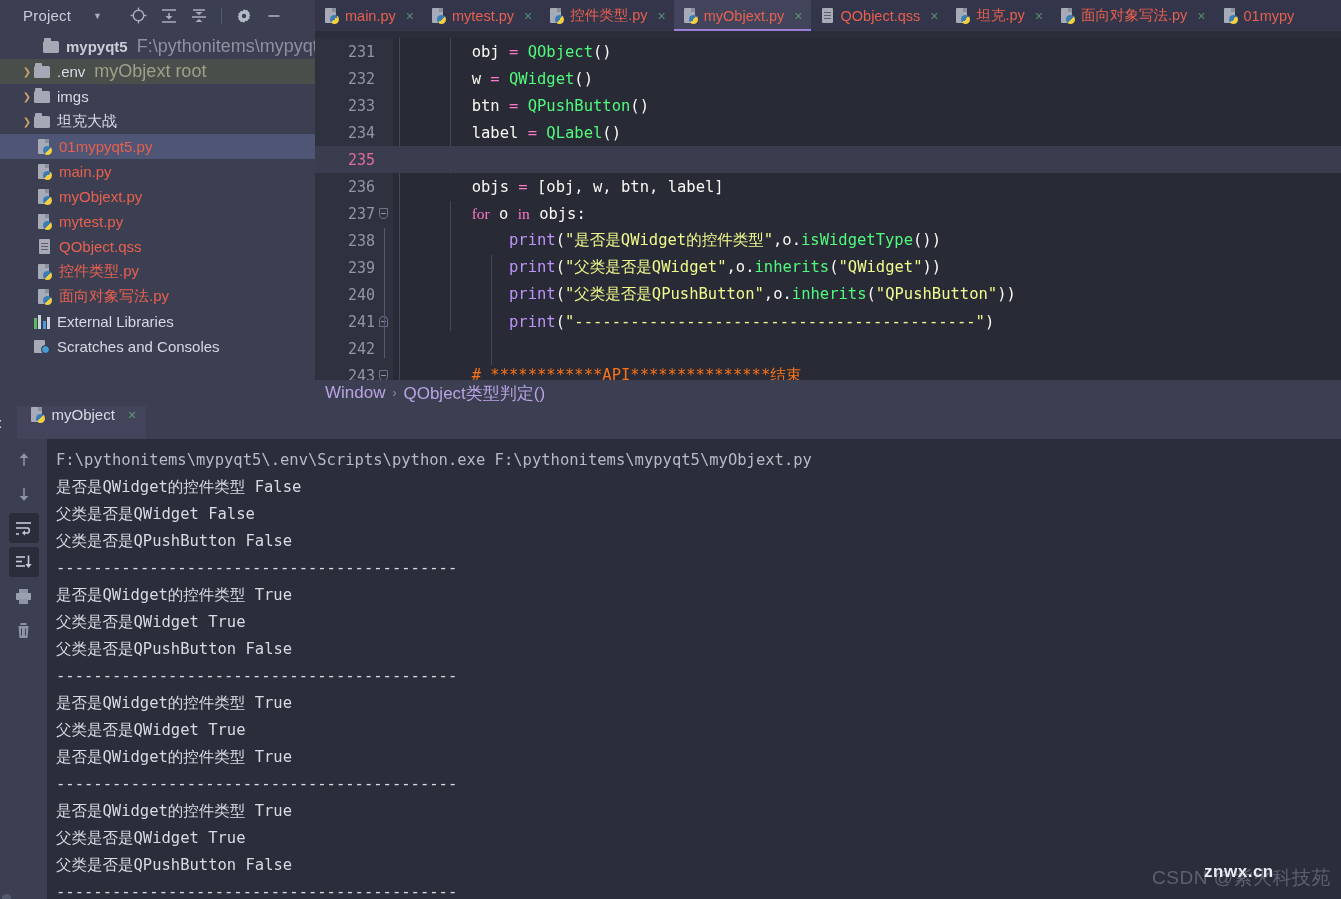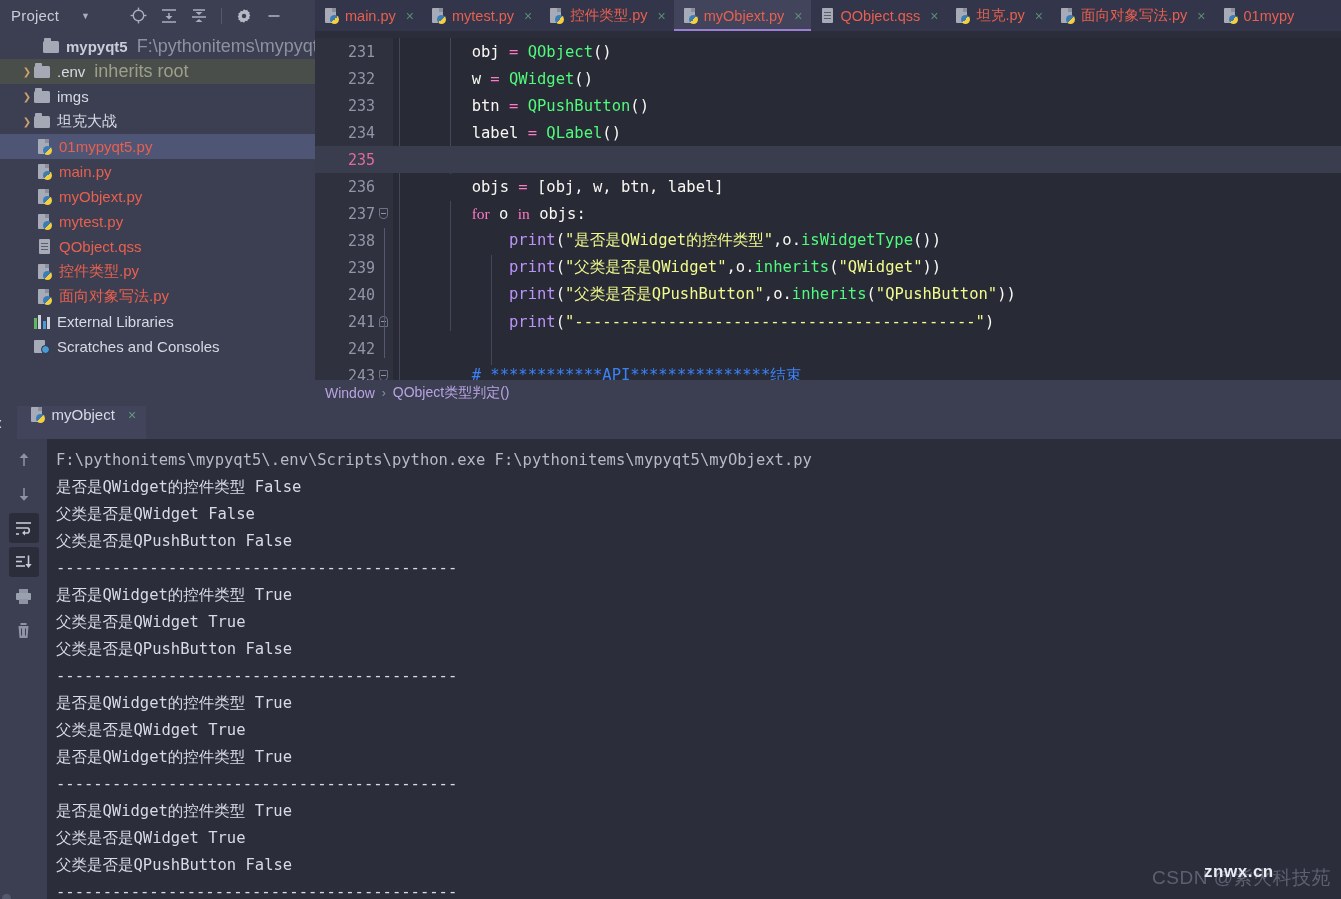--- a/index.html
+++ b/index.html
@@ -7,21 +7,21 @@
     width: 1341px; height: 899px;
     background: #2b2d3a;
     font-family: "Liberation Sans", sans-serif;
     overflow: hidden;
   }
   #root { position: relative; width: 1341px; height: 899px; background: #2b2d3a; }
 
   
   .topbar { position: absolute; left:0; top:0; width:1341px; height:31px; background:#3c3f51; display:flex; }
   .proj-tool { width:315px; height:31px; display:flex; align-items:center; background:#3c3f51; position:relative; }
-  .proj-label { color:#c8ccd8; font-size:15px; margin-left:11px; letter-spacing:.2px; }
+  .proj-label { color:#c8ccd8; font-size:15px; margin-left:23px; letter-spacing:.2px; }
   .proj-caret { margin-left:22px; color:#a9aebd; font-size:9px; }
   .tool-icons { position:absolute; left:130px; top:0; height:31px; display:flex; align-items:center; gap:14px; }
   .tool-icons svg { display:block; }
   .vsep { width:1px; height:16px; background:#55596e; }
 
   .tabstrip { flex:1; height:31px; display:flex; align-items:stretch; background:#33354a; overflow:hidden; }
   .tab { display:flex; align-items:center; padding:0 8px 0 10px; gap:6px; position:relative; flex:none; }
   .tab .tname { font-size:14.5px; color:#e8604f; white-space:nowrap; }
   .tab.active { background:#42445c; }
   .tab.active::after { content:""; position:absolute; left:0; right:0; bottom:0; height:2px; background:#9b7fd4; }
@@ -61,32 +61,32 @@
   .cline { height:27px; display:flex; align-items:center; position:relative; }
   .cline.cur { background:#3a3d4d; }
   .lno { width:60px; text-align:right; font-family:"DejaVu Sans Mono", monospace; font-size:15px; color:#9295a6; flex:none; }
   .lno.cur { color:#e06b9c; }
   .foldcol { width:18px; text-align:center; flex:none; position:relative; height:27px; }
   .code { font-family:"DejaVu Sans Mono", monospace; font-size:15.5px; white-space:pre; color:#f8f8f2; margin-left:4px; }
   .kw { color:#ff79c6;font-family:Liberation Serif, serif; }
   .fn { color:#50fa7b; }
   .str { color:#f1fa8c; }
   .op { color:#ff79c6; }
-  .cmt { color:#3b82f6; }
+  .cmt { color:#f97316; }
   .pr { color:#bd93f9; }
   .grn { color:#50fa7b; }
   .indentguide { position:absolute; top:0; bottom:0; width:1px; background:#44475a; }
   .foldmark { width:9px; height:11px; border:1px solid #6d7186; border-radius:1px; position:absolute; left:4px; top:8px; }
   .foldmark::after { content:""; position:absolute; left:1px; top:4px; width:5px; height:1px; background:#8f93a6; }
   .foldmark.tri { border-bottom-left-radius:5px; border-bottom-right-radius:5px; }
   .foldline { position:absolute; left:8px; top:0; bottom:0; width:1px; background:#555a70; }
 
   
   .breadcrumb { position:absolute; left:315px; top:380px; width:1026px; height:26px; background:#3c3f51; display:flex; align-items:center; padding-left:10px; gap:7px; }
-  .bc { font-size:14px; color:#b9a4e3; }
+  .bc { font-size:17px; color:#b9a4e3; }
   .bcsep { color:#8a8fa3; font-size:12px; }
 
   
   .runpanel { position:absolute; left:0; top:406px; width:1341px; height:493px; background:#2b2d3a; }
   .runtab-row { position:absolute; left:0; top:0; width:1341px; height:33px; background:#3c3f51; display:flex; align-items:center; }
   .runlabel { font-size:15px; color:#c8ccd8; margin-left:-10px; }
   .runtab { height:33px; display:flex; align-items:center; gap:7px; padding:0 10px 16px 14px; background:#42445c; margin-left:14px; }
   .runtab .rt { font-size:15px; color:#d6dae4; }
   .runtab .rx { color:#5f9e7a; font-size:14px; margin-left:6px; }
 
@@ -237,21 +237,21 @@
   <div class="trow">
         <span class="arrow"></span>
         <span class="folder" style="margin-left: 9px;"></span>
         <span class="tname2 bold">mypyqt5</span>
         <span class="tpath">F:\pythonitems\mypyqt5</span>
       </div>
       <div class="trow hl">
         <span class="arrow">❯</span>
         <span class="folder"></span>
         <span class="tname2">.env</span>
-        <span class="tpath lib">inherits root</span>
+        <span class="tpath lib">myObjext root</span>
       </div>
       <div class="trow">
         <span class="arrow">❯</span>
         <span class="folder"></span>
         <span class="tname2">imgs</span>
       </div>
       <div class="trow">
         <span class="arrow">❯</span>
         <span class="folder"></span>
         <span class="tname2">坦克大战</span>

